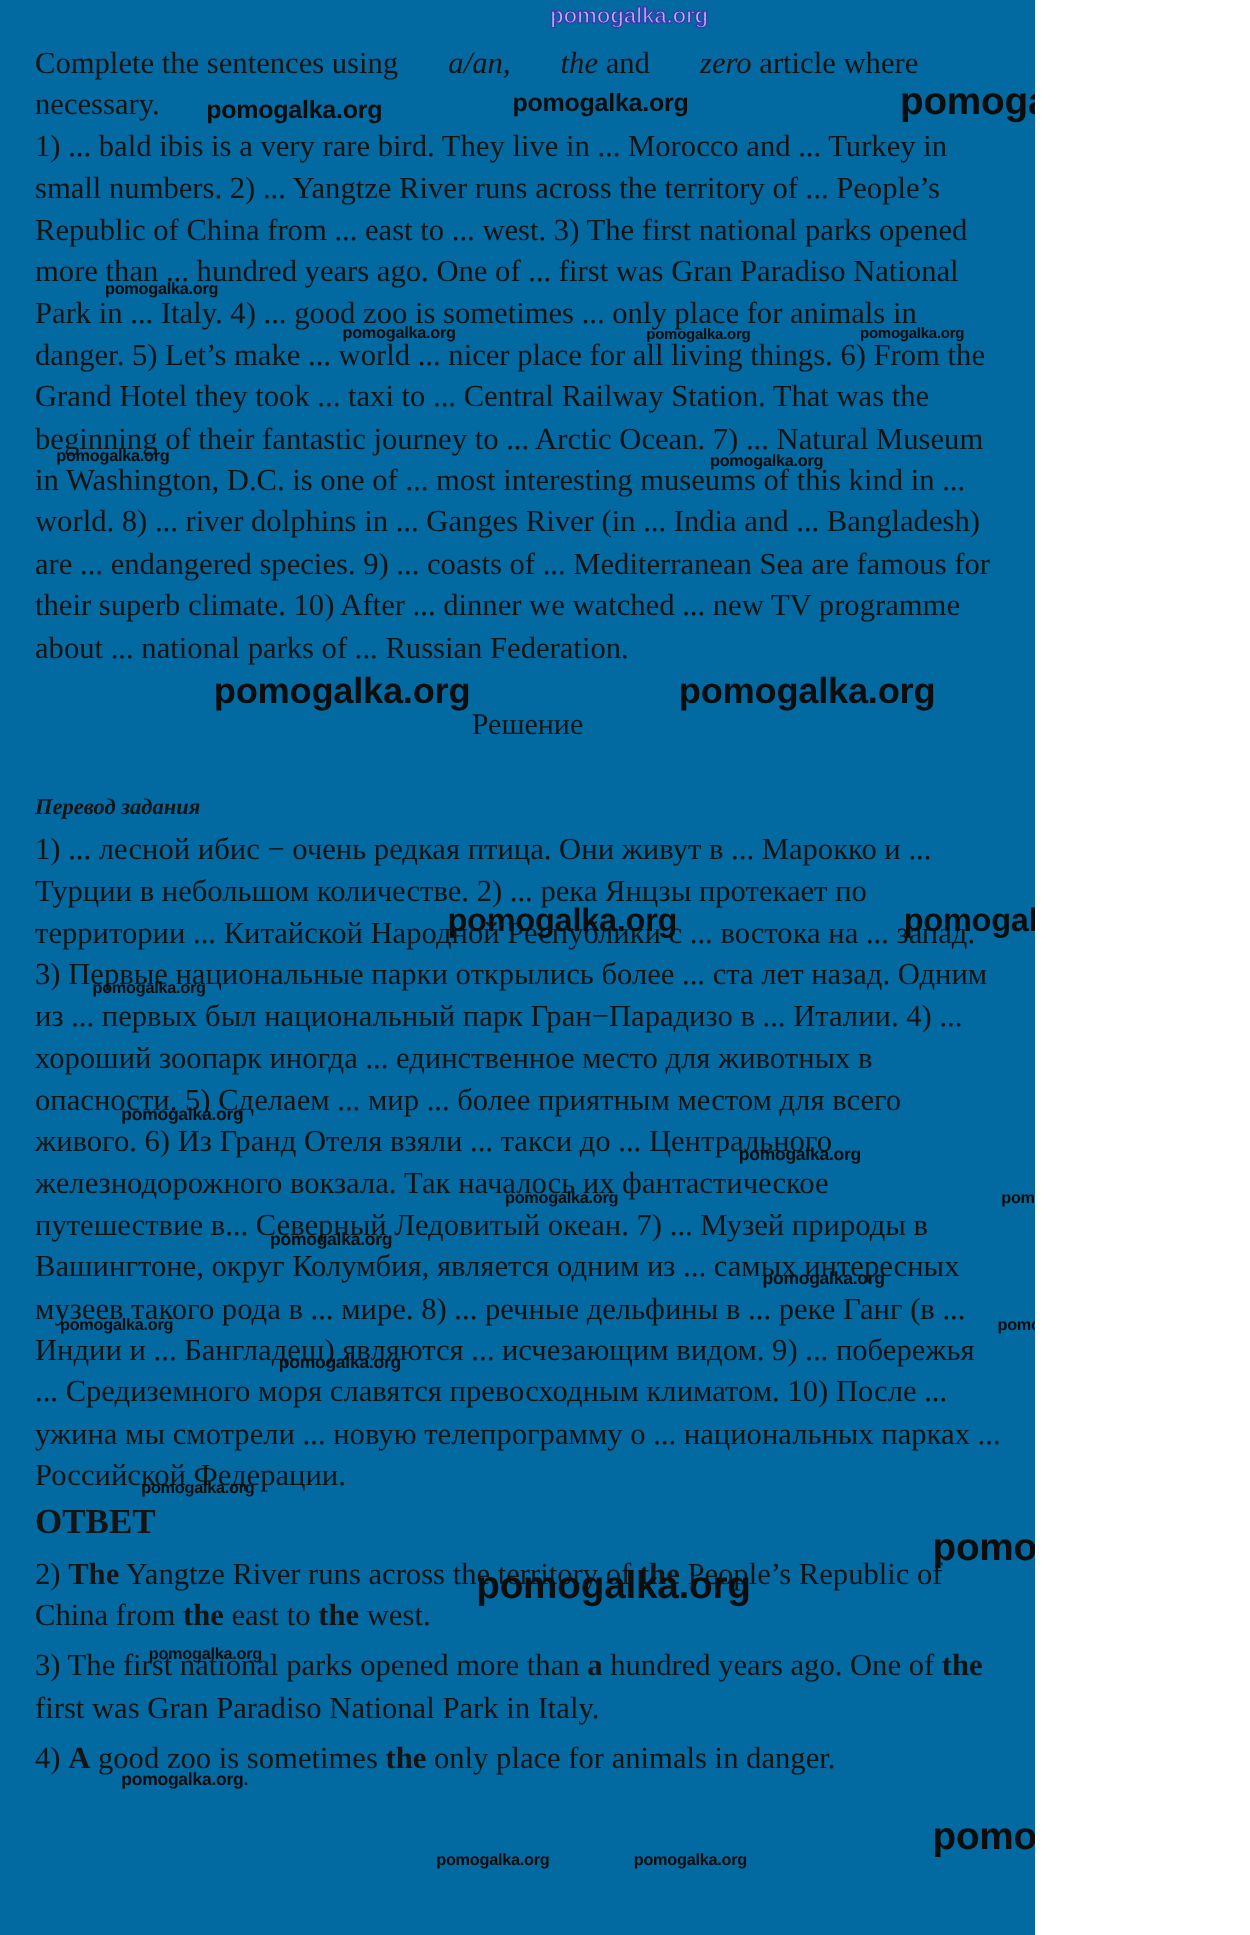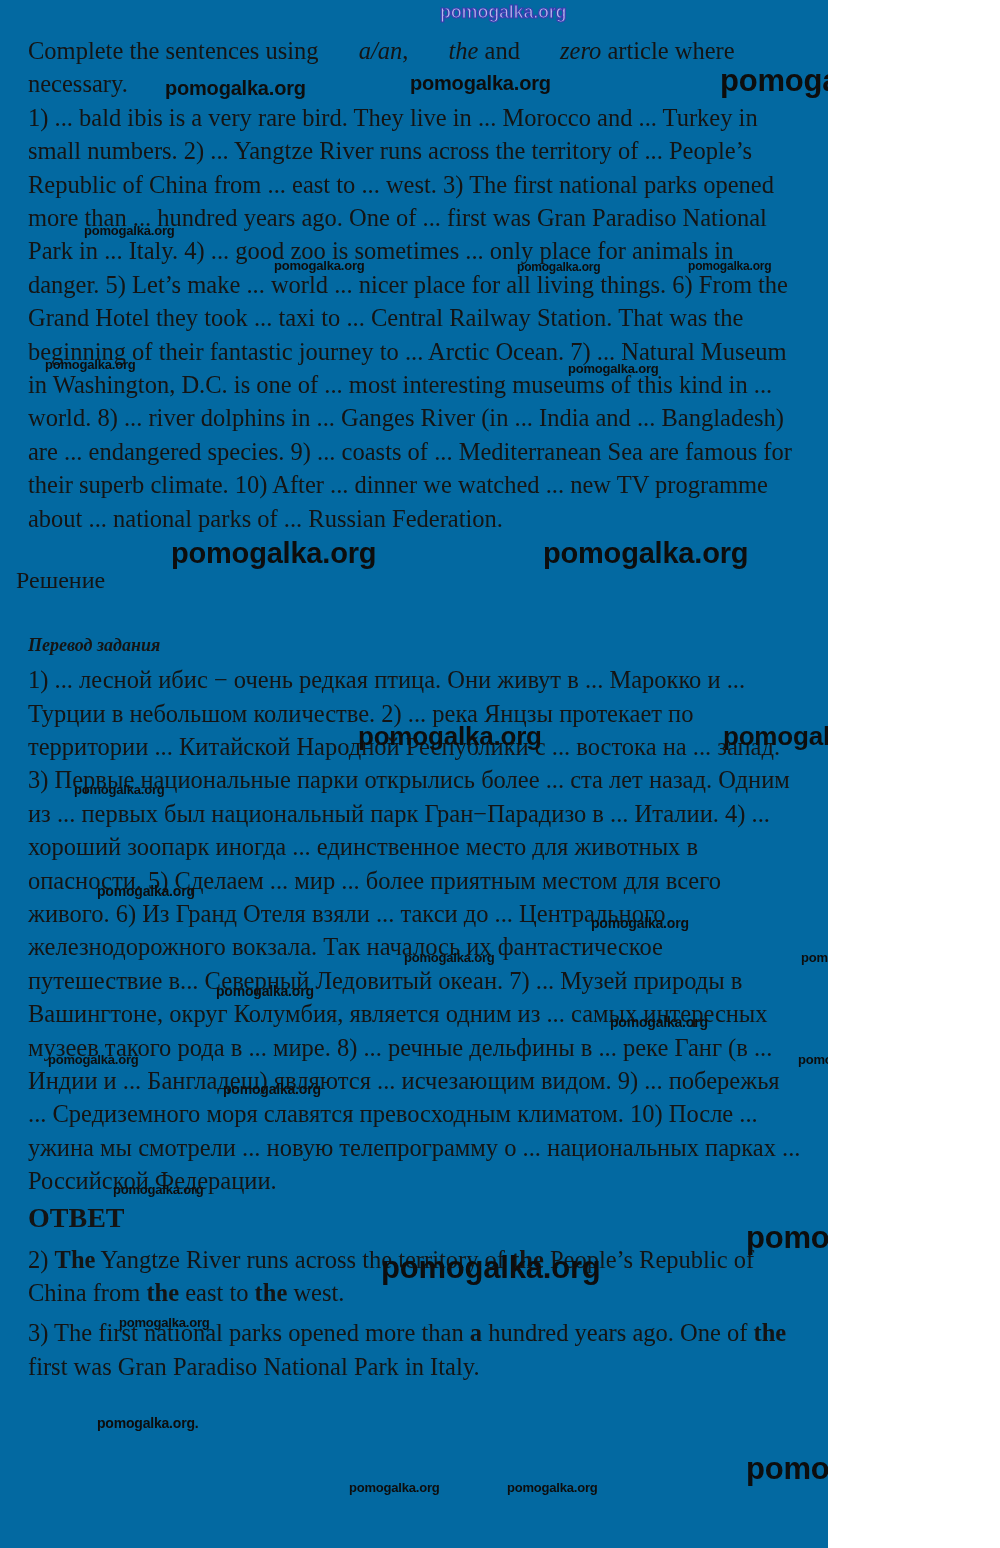--- a/index.html
+++ b/index.html
@@ -25,20 +25,21 @@
     font-size: 24.5px;
     line-height: 33.4px;
     margin: 0;
     padding: 0 26px 0 28px;
     text-align: left;
   }
   .intro { margin-top: 34px; }
   .solution-heading {
     font-size: 24px;
     font-weight: normal;
+    text-align: center;
     margin: 30px 0 0 16px;
     line-height: 30px;
   }
   .translation-heading {
     font-size: 18px;
     font-weight: bold;
     font-style: italic;
     margin: 34px 0 2px 0;
     padding: 0 28px;
     line-height: 32px;
@@ -126,15 +127,16 @@
 
   <section>
     <p class="text">1) ... лесной ибис − очень редкая птица. Они живут в ... Марокко и ... Турции в небольшом количестве. 2) ... река Янцзы протекает по территории ... Китайской Народной Республики с ... востока на ... запад. 3) Первые национальные парки открылись более ... ста лет назад. Одним из ... первых был национальный парк Гран−Парадизо в ... Италии. 4) ... хороший зоопарк иногда ... единственное место для животных в опасности. 5) Сделаем ... мир ... более приятным местом для всего живого. 6) Из Гранд Отеля взяли ... такси до ... Центрального железнодорожного вокзала. Так началось их фантастическое путешествие в... Северный Ледовитый океан. 7) ... Музей природы в Вашингтоне, округ Колумбия, является одним из ... самых интересных музеев такого рода в ... мире. 8) ... речные дельфины в ... реке Ганг (в ... Индии и ... Бангладеш) являются ... исчезающим видом. 9) ... побережья ... Средиземного моря славятся превосходным климатом. 10) После ... ужина мы смотрели ... новую телепрограмму о ... национальных парках ... Российской Федерации.</p>
   </section>
 
   <h3 class="answer-heading">ОТВЕТ</h3>
 
   <section>
     <p class="text answer"><span>2) </span><span class="run-b">The</span><span> Yangtze River runs across the territory of </span><span class="run-b">the</span><span> People’s Republic of China from </span><span class="run-b">the</span><span> east to </span><span class="run-b">the</span><span> west.</span></p>
     <p class="text answer"><span>3) The first national parks opened more than </span><span class="run-b">a</span><span> hundred years ago. One of </span><span class="run-b">the</span><span> first was Gran Paradiso National Park in Italy.</span></p>
+    <p class="text answer"><span>4) </span><span class="run-b">A</span><span> good zoo is sometimes </span><span class="run-b">the</span><span> only place for animals in danger.</span></p>
   </section>
 
 </div>
 
 </body></html>

